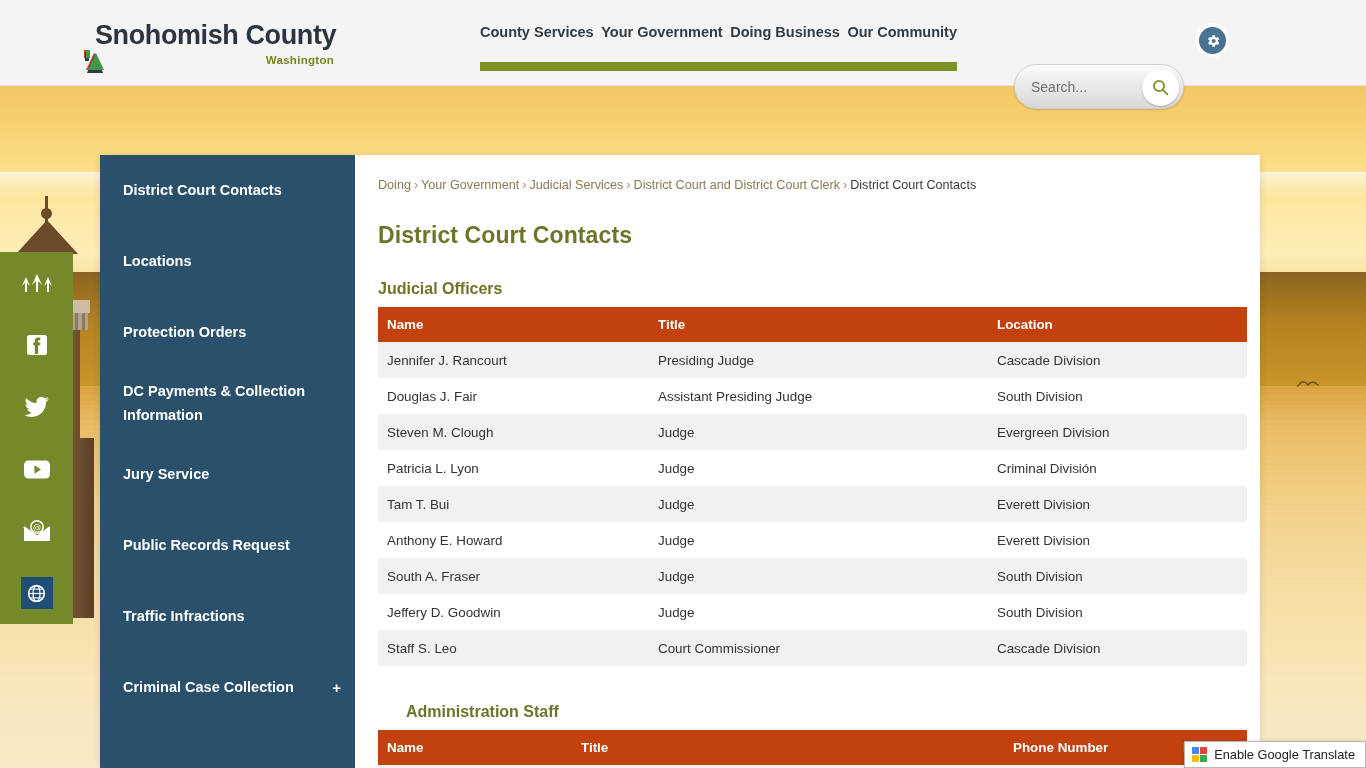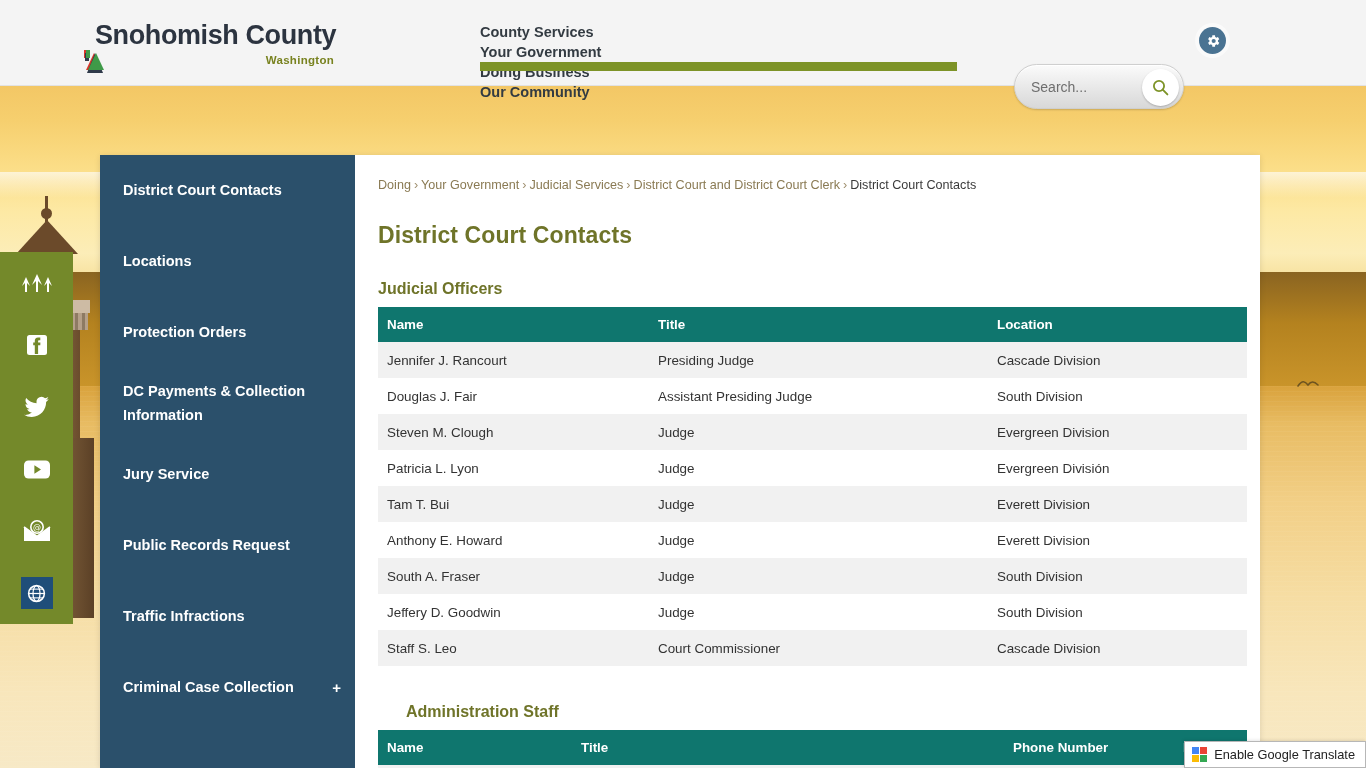--- a/index.html
+++ b/index.html
@@ -124,21 +124,21 @@
   #logo-text {
     font-size:27px; font-weight:bold; color:#2c3440; letter-spacing:-0.4px;
     white-space:nowrap;
   }
   #logo-sub {
     font-size:11.5px; font-weight:bold; color:#78821f; letter-spacing:0.3px;
     margin-top:3px; margin-right:2px;
   }
   #topnav {
     position:absolute; left:480px; top:24px; width:477px;
-    display:flex; justify-content:space-between; gap:4px;flex-direction:column;
+    display:flex; justify-content:space-between; gap:4px;
   }
   .topnav-item {
     font-size:14.5px; font-weight:bold; color:#333b42; white-space:nowrap;
     cursor:pointer;
   }
   #topnav-bar {
     position:absolute; left:480px; top:62px; width:477px; height:9px;
     background:#7d9327;
   }
   #searchbox {
@@ -222,21 +222,21 @@
     font-size:23px; font-weight:bold; color:#6f7429; letter-spacing:0.1px;
   }
   .section-head {
     margin-top:31px; margin-bottom:9px;
     font-size:16px; font-weight:bold; color:#6f7429;
   }
   .section-head.second { margin-top:37px;margin-left:28px; }
 
   table.dt { width:869px; border-collapse:collapse; table-layout:fixed; }
   table.dt thead th {
-    background:#0f766e; color:#ffffff;
+    background:#c2410c; color:#ffffff;
     font-size:13.4px; font-weight:bold; text-align:left;
     padding:10px 0 10px 9px; height:31px;
   }
   table.dt tbody td {
     font-size:13.4px; color:#333333; padding:10px 0 10px 9px;
     height:36px; white-space:nowrap; overflow:hidden;
   }
   table.dt tbody tr:nth-child(odd) { background:#f1f1f1; }
   table.dt tbody tr:nth-child(even) { background:#ffffff; }
 
@@ -433,21 +433,21 @@
             <td>South Division</td>
           </tr>
           <tr>
             <td>Steven M. Clough</td>
             <td>Judge</td>
             <td>Evergreen Division</td>
           </tr>
           <tr>
             <td>Patricia L. Lyon</td>
             <td>Judge</td>
-            <td>Evergreen División</td>
+            <td>Criminal División</td>
           </tr>
           <tr>
             <td>Tam T. Bui</td>
             <td>Judge</td>
             <td>Everett Division</td>
           </tr>
           <tr>
             <td>Anthony E. Howard</td>
             <td>Judge</td>
             <td>Everett Division</td>

